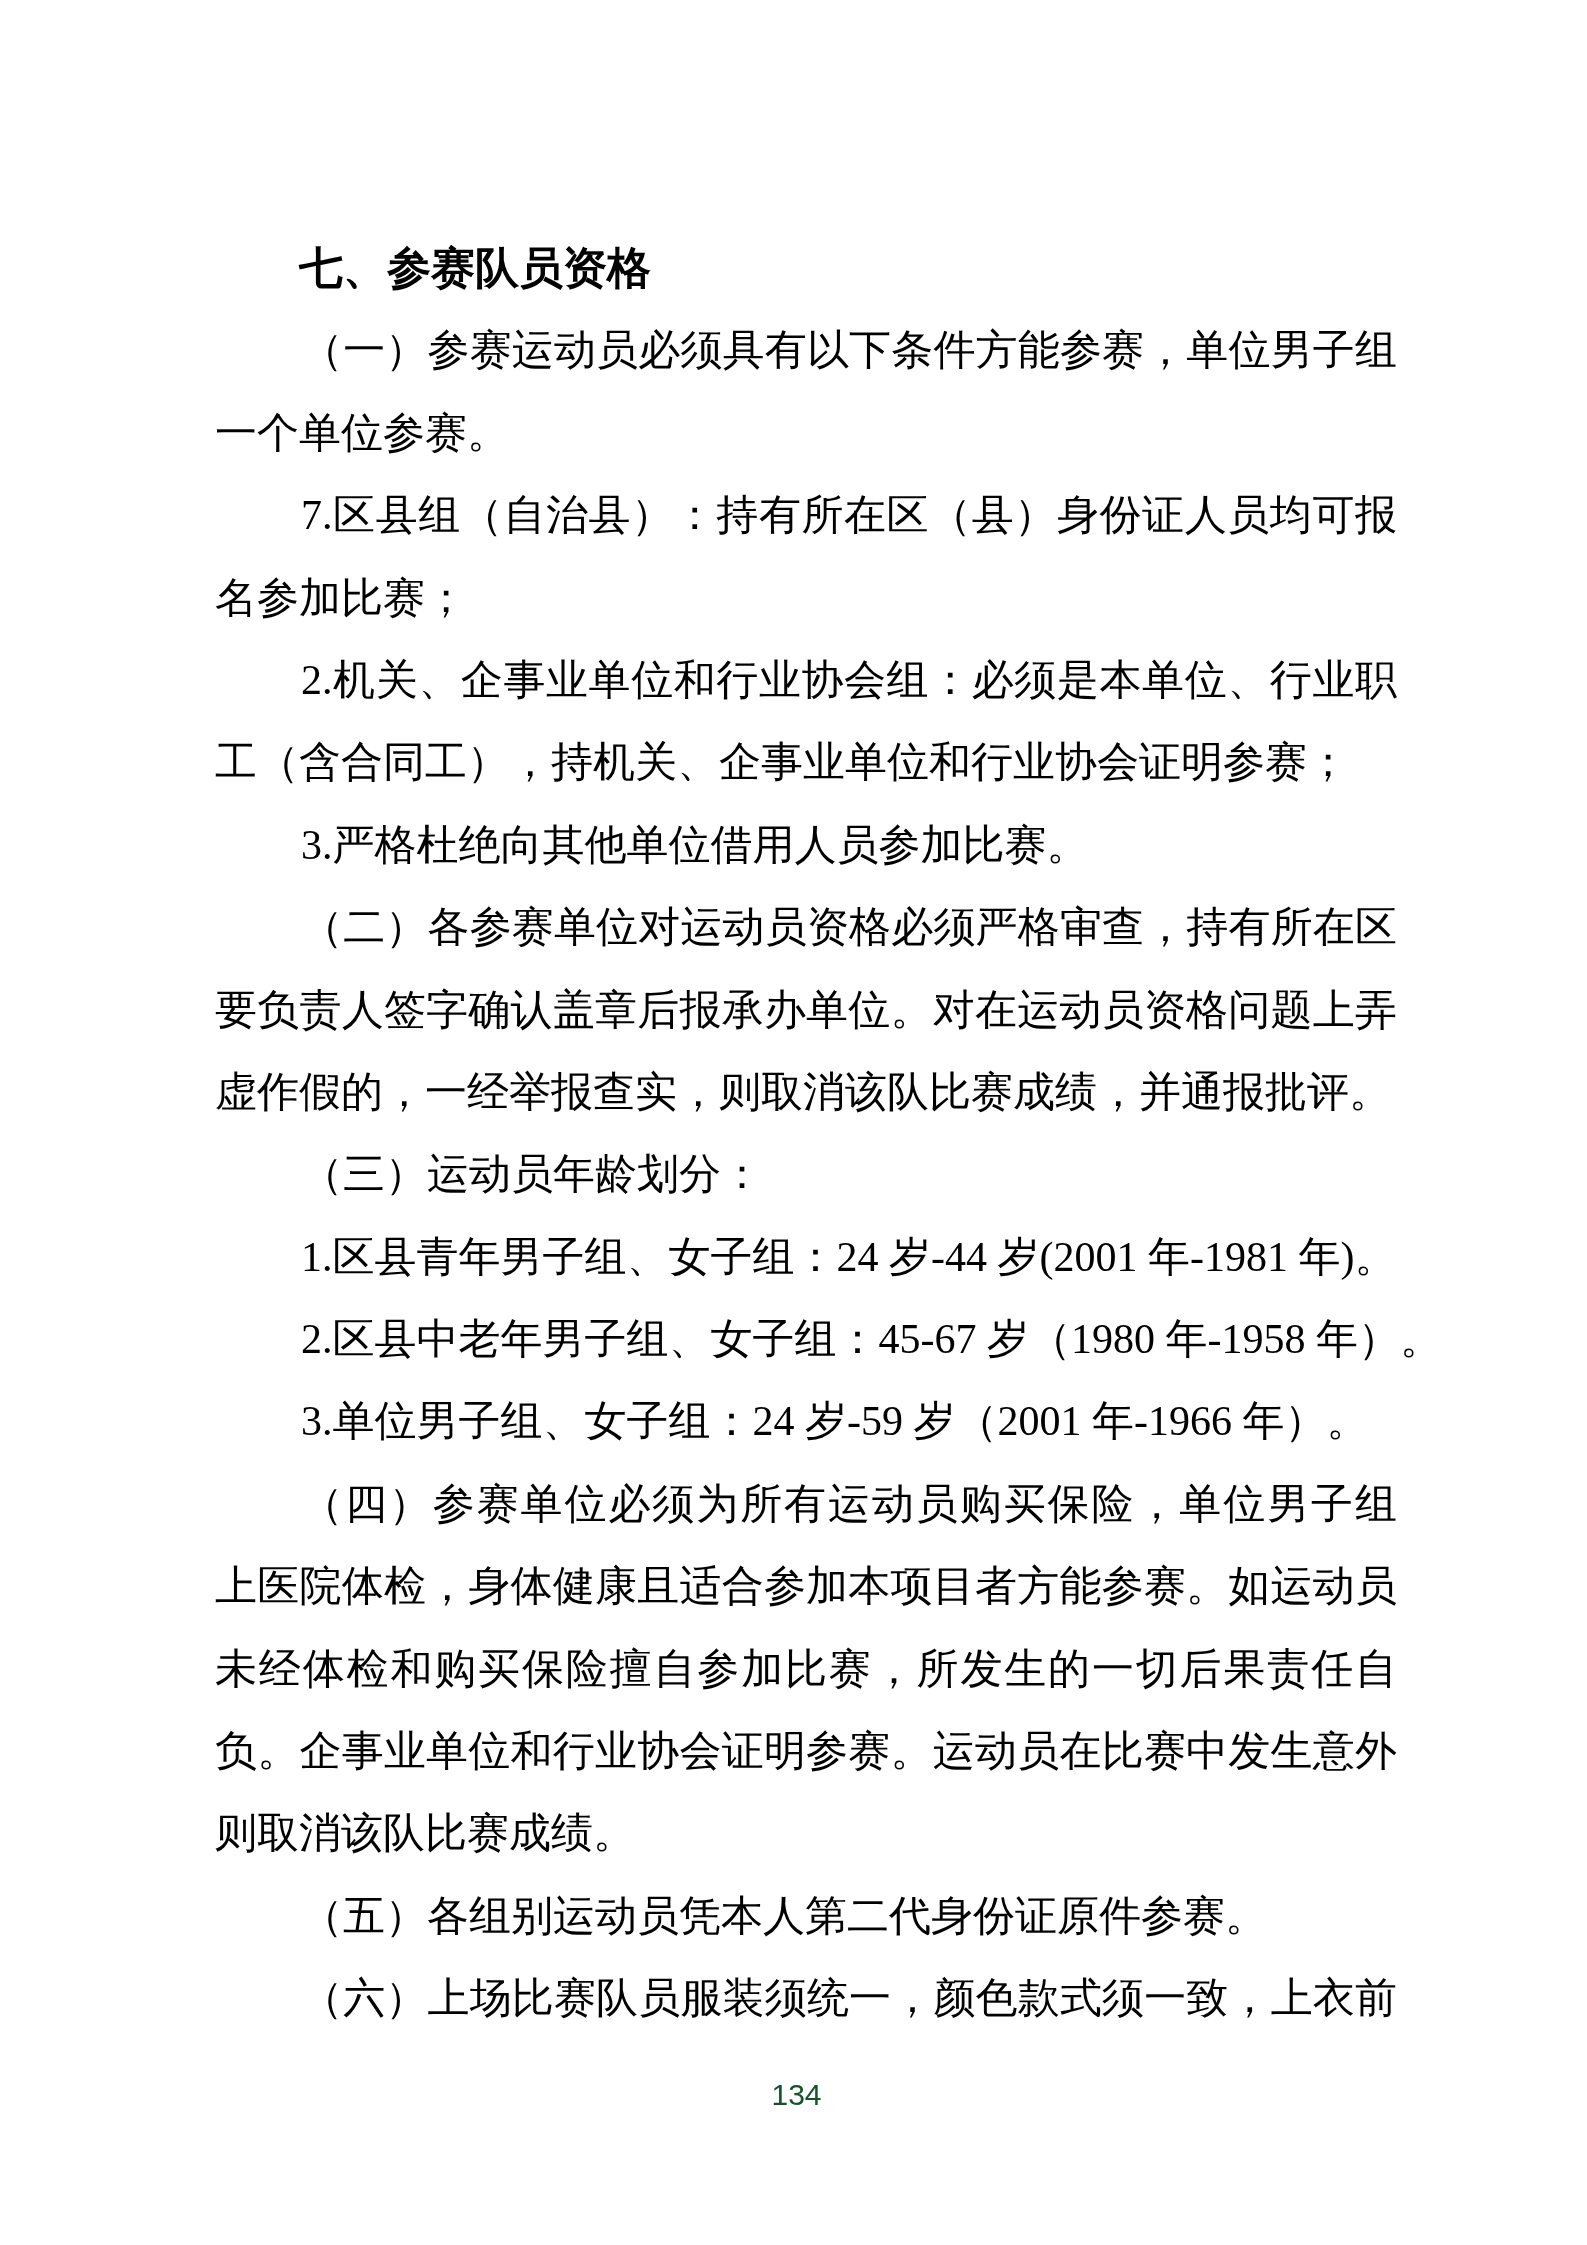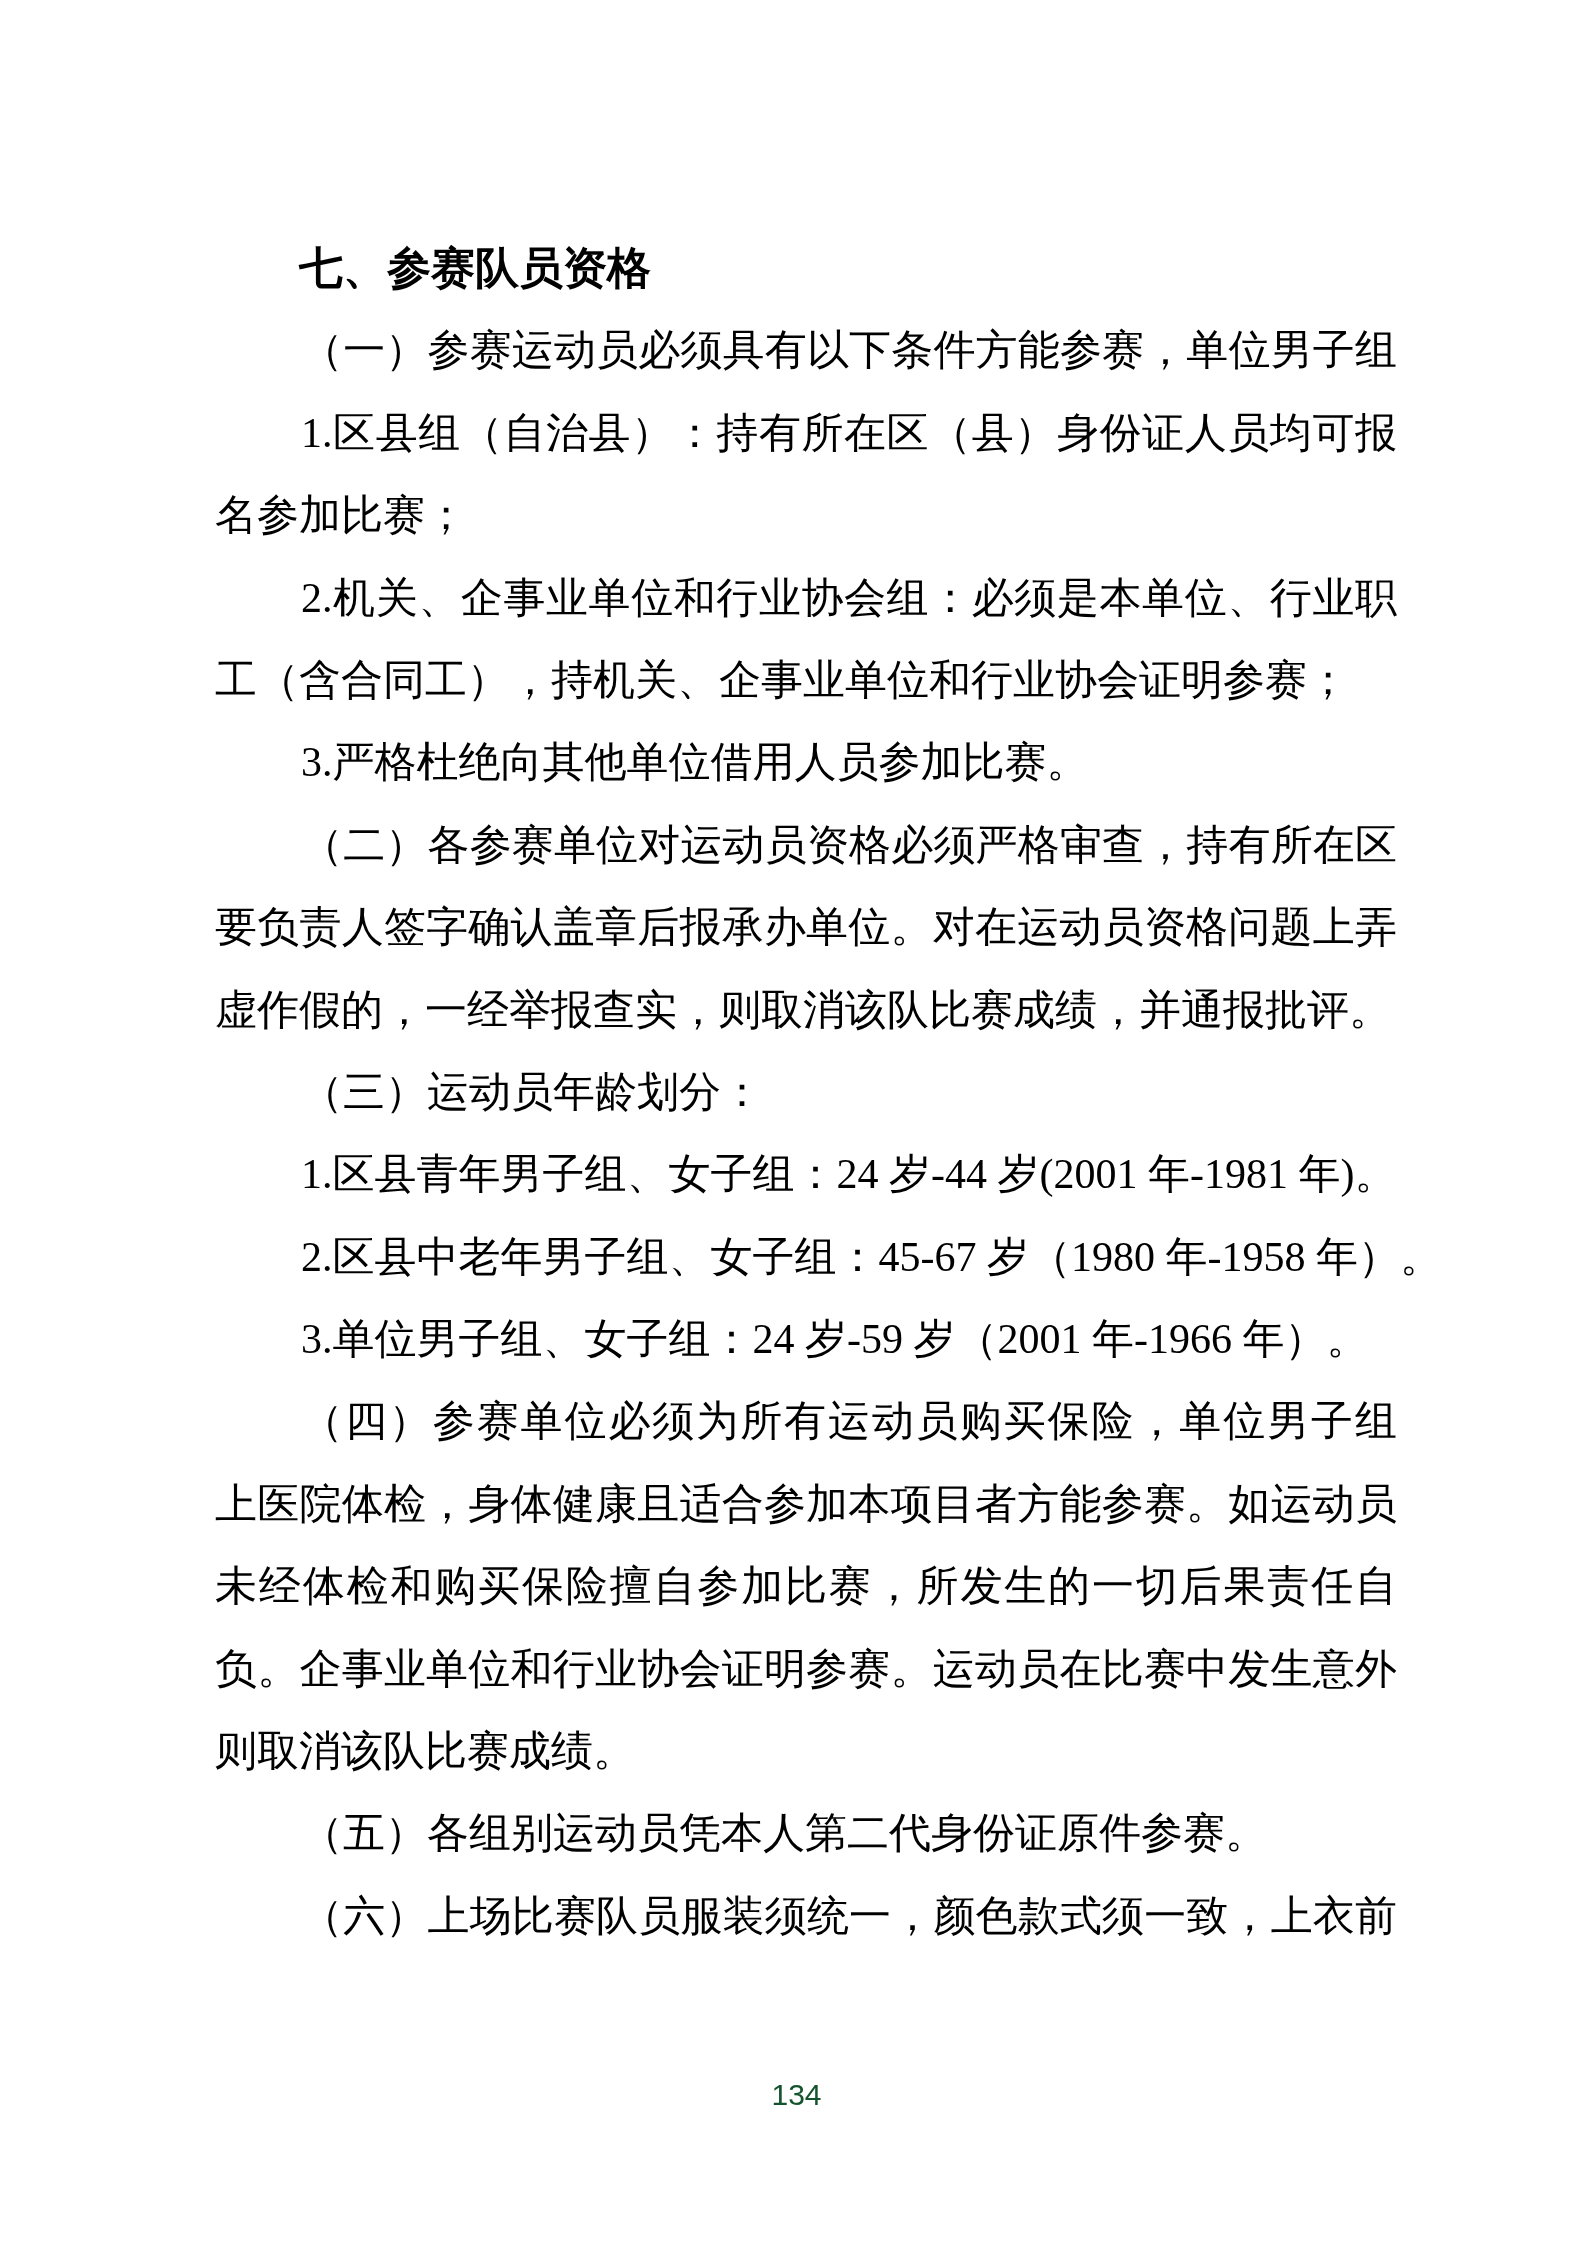--- a/index.html
+++ b/index.html
@@ -59,21 +59,22 @@
     color: #14532d;
   }
 </style>
 </head>
 <body>
 
 <div class="page">
   <div class="textblock">
     <div class="line title">七、参赛队员资格</div>
     <div class="line indent fill">（一）参赛运动员必须具有以下条件方能参赛，单位男子组</div>
-    <div class="line indent fill">1.区县组（自治县）：持有所在区（县）身份证人员均可报</div>
+    <div class="line">一个单位参赛。</div>
+    <div class="line indent fill">7.区县组（自治县）：持有所在区（县）身份证人员均可报</div>
     <div class="line">名参加比赛；</div>
     <div class="line indent fill">2.机关、企事业单位和行业协会组：必须是本单位、行业职</div>
     <div class="line">工（含合同工），持机关、企事业单位和行业协会证明参赛；</div>
     <div class="line indent">3.严格杜绝向其他单位借用人员参加比赛。</div>
     <div class="line indent fill">（二）各参赛单位对运动员资格必须严格审查，持有所在区</div>
     <div class="line fill">要负责人签字确认盖章后报承办单位。对在运动员资格问题上弄</div>
     <div class="line">虚作假的，一经举报查实，则取消该队比赛成绩，并通报批评。</div>
     <div class="line indent">（三）运动员年龄划分：</div>
     <div class="line indent">1.区县青年男子组、女子组：24 岁-44 岁(2001 年-1981 年)。</div>
     <div class="line indent">2.区县中老年男子组、女子组：45-67 岁（1980 年-1958 年）。</div>

